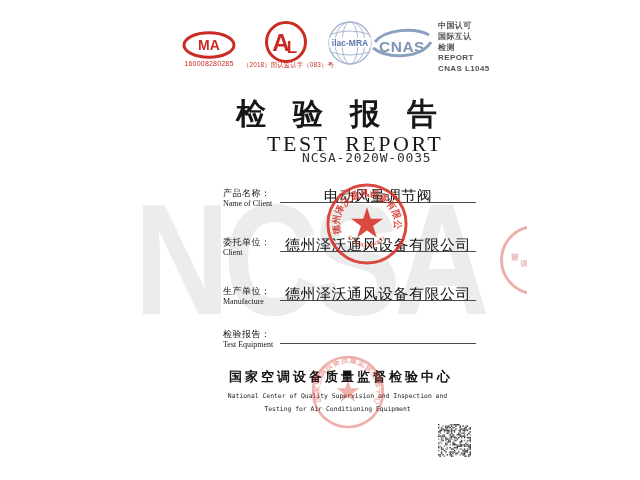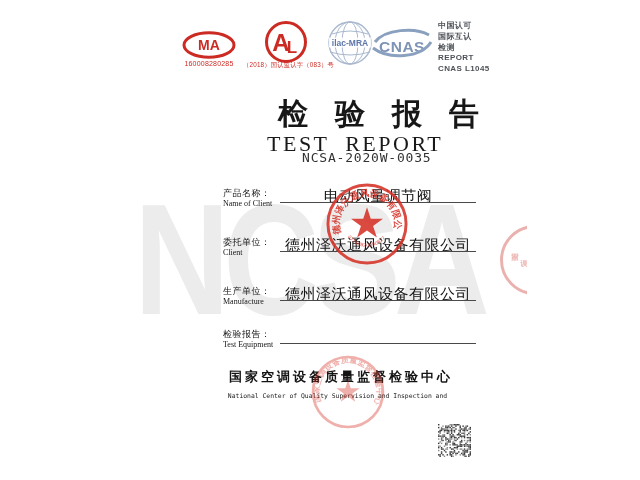--- a/index.html
+++ b/index.html
@@ -9,21 +9,21 @@
   .wm{position:absolute;left:134px;top:180px;font-size:158px;line-height:1;font-weight:700;
       letter-spacing:-8px;color:rgba(110,110,110,0.13);transform:scaleX(0.84);
       transform-origin:left top;z-index:1;white-space:nowrap;}
   
   .logo{position:absolute;z-index:2;}
   .cert-num{position:absolute;z-index:2;color:#cc2b24;font-size:7px;letter-spacing:.2px;text-align:center;white-space:nowrap;}
   .acc{position:absolute;left:438px;top:21px;z-index:2;font-size:8px;font-weight:700;
        line-height:10.8px;color:#4e5257;letter-spacing:.4px;}
   
   .title-zh{position:absolute;left:236px;top:94px;z-index:2;font-size:30px;font-weight:700;
-            letter-spacing:27px;color:#171717;white-space:nowrap;margin-left:42px;}
+            letter-spacing:27px;color:#171717;white-space:nowrap;}
   .title-en{position:absolute;left:267px;top:131px;z-index:2;font-size:22px;
             font-family:"Liberation Serif",serif;letter-spacing:2.5px;word-spacing:8px;color:#191919;white-space:nowrap;text-align:center;}
   .report-no{position:absolute;left:302px;top:150px;z-index:2;font-size:13px;
              font-family:"DejaVu Sans Mono",monospace;letter-spacing:.8px;color:#333;white-space:nowrap;}
   
   .field{position:absolute;left:8px;width:564px;height:30px;z-index:2;}
   .field.f1{top:187px}.field.f2{top:236px}.field.f3{top:285px}.field.f4{top:328px}
   .fz{position:absolute;left:215px;top:0;font-size:9px;letter-spacing:.5px;color:#161616;white-space:nowrap;}
   .fe{position:absolute;left:215px;top:12px;font-size:8px;font-family:"Liberation Serif",serif;color:#161616;white-space:nowrap;}
   .fl{position:absolute;left:272px;top:15px;width:196px;border-bottom:1px solid #4a4a4a;}
@@ -109,20 +109,21 @@
     <div class="fl"></div>
   </div>
   <div class="field f4">
     <div class="fz">检验报告：</div>
     <div class="fe">Test Equipment</div>
     <div class="fl"></div>
   </div>
 
   <div class="org-zh">国家空调设备质量监督检验中心</div>
   <div class="org-en l1">National Center of Quality Supervision and Inspection and</div>
+  <div class="org-en l2">Testing for Air Conditioning Equipment</div>
 
   <svg class="seal seal-main" viewBox="0 0 100 100">
     <defs>
       <path id="arcTopMain" d="M 19 61.3 A 33 33 0 1 1 81 61.3" fill="none"></path>
       <path id="arcBotMain" d="M 27 65 A 28 28 0 0 0 73 65" fill="none"></path>
     </defs>
     <circle cx="50" cy="50" r="46.5" fill="none" stroke="#d63227" stroke-width="3.5"></circle>
     <polygon fill="#d63227" points="50,30 54.47,43.85 69.02,43.82 57.23,52.35 61.76,66.18 50,57.6 38.24,66.18 42.77,52.35 30.98,43.82 45.53,43.85"></polygon>
     <text font-size="11" font-weight="bold" fill="#d63227">
       <textPath href="#arcTopMain" textLength="132" lengthAdjust="spacingAndGlyphs">德州泽沃通风设备有限公司</textPath>

